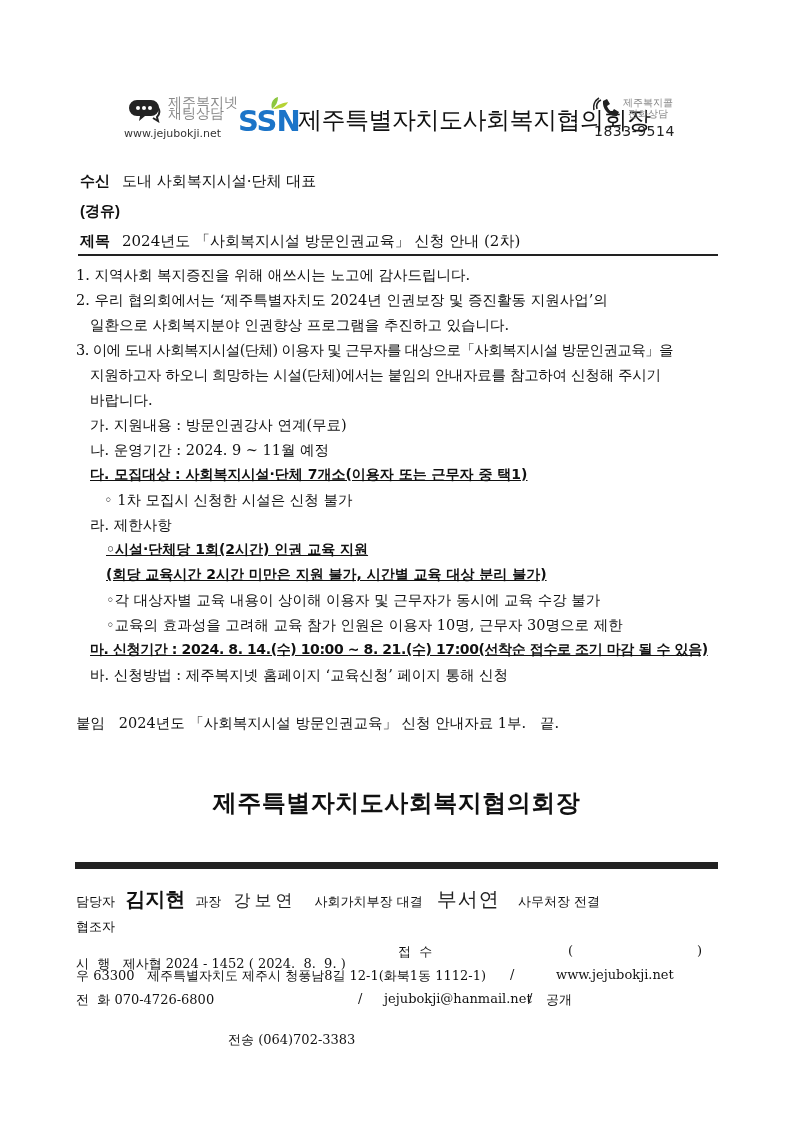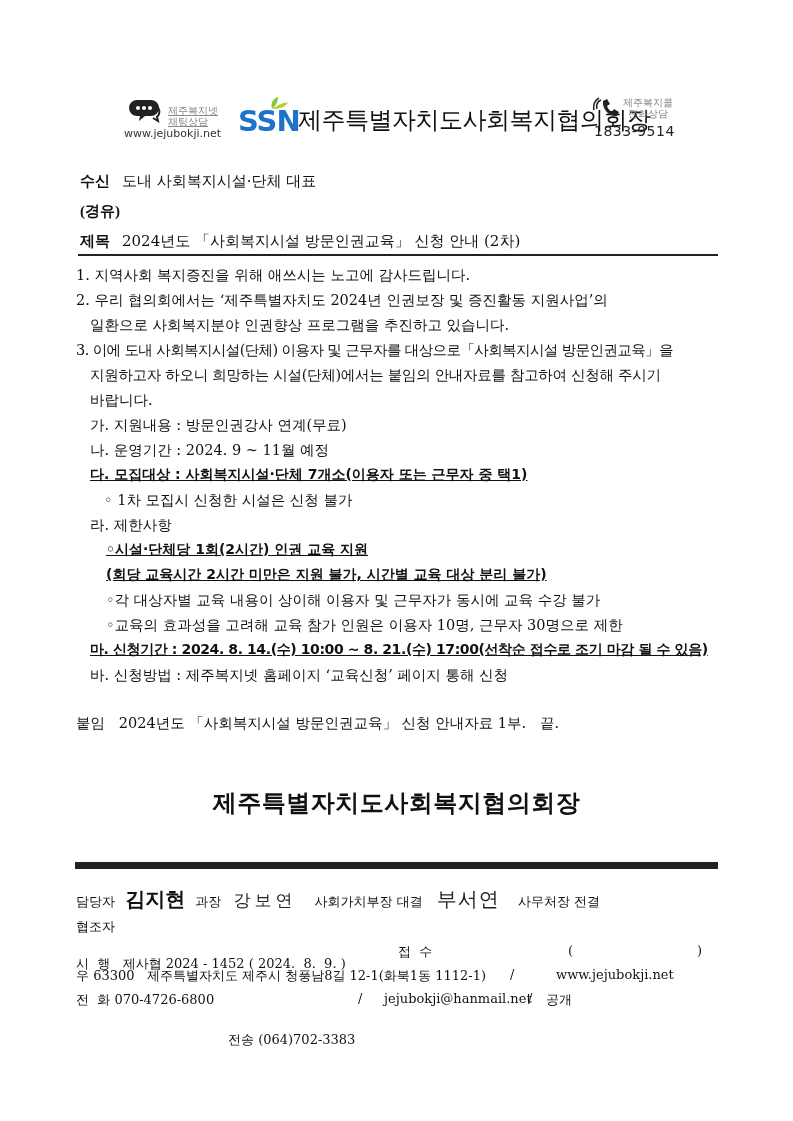--- a/index.html
+++ b/index.html
@@ -2,32 +2,32 @@
 <html><head>
 <meta charset="utf-8">
 <style>
   html, body { margin: 0; padding: 0; background: #ffffff; }
   body { width: 793px; height: 1121px; position: relative; overflow: hidden;
          font-family: "DejaVu Serif", "Liberation Serif", serif; color: #111; }
   .abs { position: absolute; white-space: nowrap; }
 
   
   .chat-icon { left: 128px; top: 97px; width: 36px; height: 26px; }
-  .chat-label { left: 168px; top: 105px; font-family: "DejaVu Sans", sans-serif; font-size: 10px; line-height: 11px; color: #888; text-decoration: underline; }
+  .chat-label { left: 168px; top: 97px; font-family: "DejaVu Sans", sans-serif; font-size: 14px; line-height: 11px; color: #888; }
   .site-url { left: 124px; top: 127px; font-family: "DejaVu Sans", sans-serif; font-size: 11px; color: #333; }
   .ssn-logo { left: 236px; top: 95px; width: 64px; height: 40px; }
   .ssn-text { left: 238px; top: 104px; font-family: "DejaVu Sans", sans-serif; font-weight: bold; font-size: 29px; color: #1b74c8; letter-spacing: -1px; }
   .org-name { left: 298px; top: 104px; font-family: "DejaVu Sans", sans-serif; font-size: 24px; color: #111; letter-spacing: -0.5px; }
   .phone-icon { left: 593px; top: 97px; width: 26px; height: 22px; }
   .phone-label { left: 623px; top: 97px; font-family: "DejaVu Sans", sans-serif; font-size: 10px; line-height: 11px; color: #888; text-align: center; }
   .phone-number { left: 594px; top: 123px; font-family: "DejaVu Sans", sans-serif; font-size: 14px; color: #222; letter-spacing: 0.5px; text-align: right; }
 
   
   .meta-row { font-size: 15px; }
-  .meta-key { font-family: Liberation Serif, serif; font-weight: bold; margin-right: 12px; }
+  .meta-key { font-family: Liberation Sans, sans-serif; font-weight: bold; margin-right: 12px; }
   .rule-thin { position: absolute; left: 78px; width: 640px; height: 2px; background: #222; }
 
   .body-text { font-size: 14.5px; }
   .bold-u { font-family: "DejaVu Sans", sans-serif; font-weight: bold; text-decoration: underline; font-size: 14px; }
 
   .signature-title { left: 0; width: 793px; text-align: center; top: 787px; font-family: "DejaVu Sans", sans-serif; font-weight: bold; font-size: 24px; letter-spacing: 0.5px; }
   .rule-thick { position: absolute; left: 75px; top: 862px; width: 643px; height: 7px; background: #222; }
 
   .footer { font-size: 13px; color: #111; }
   .sign-name { font-family: "DejaVu Sans", sans-serif; font-size: 20px; font-weight: bold; }

